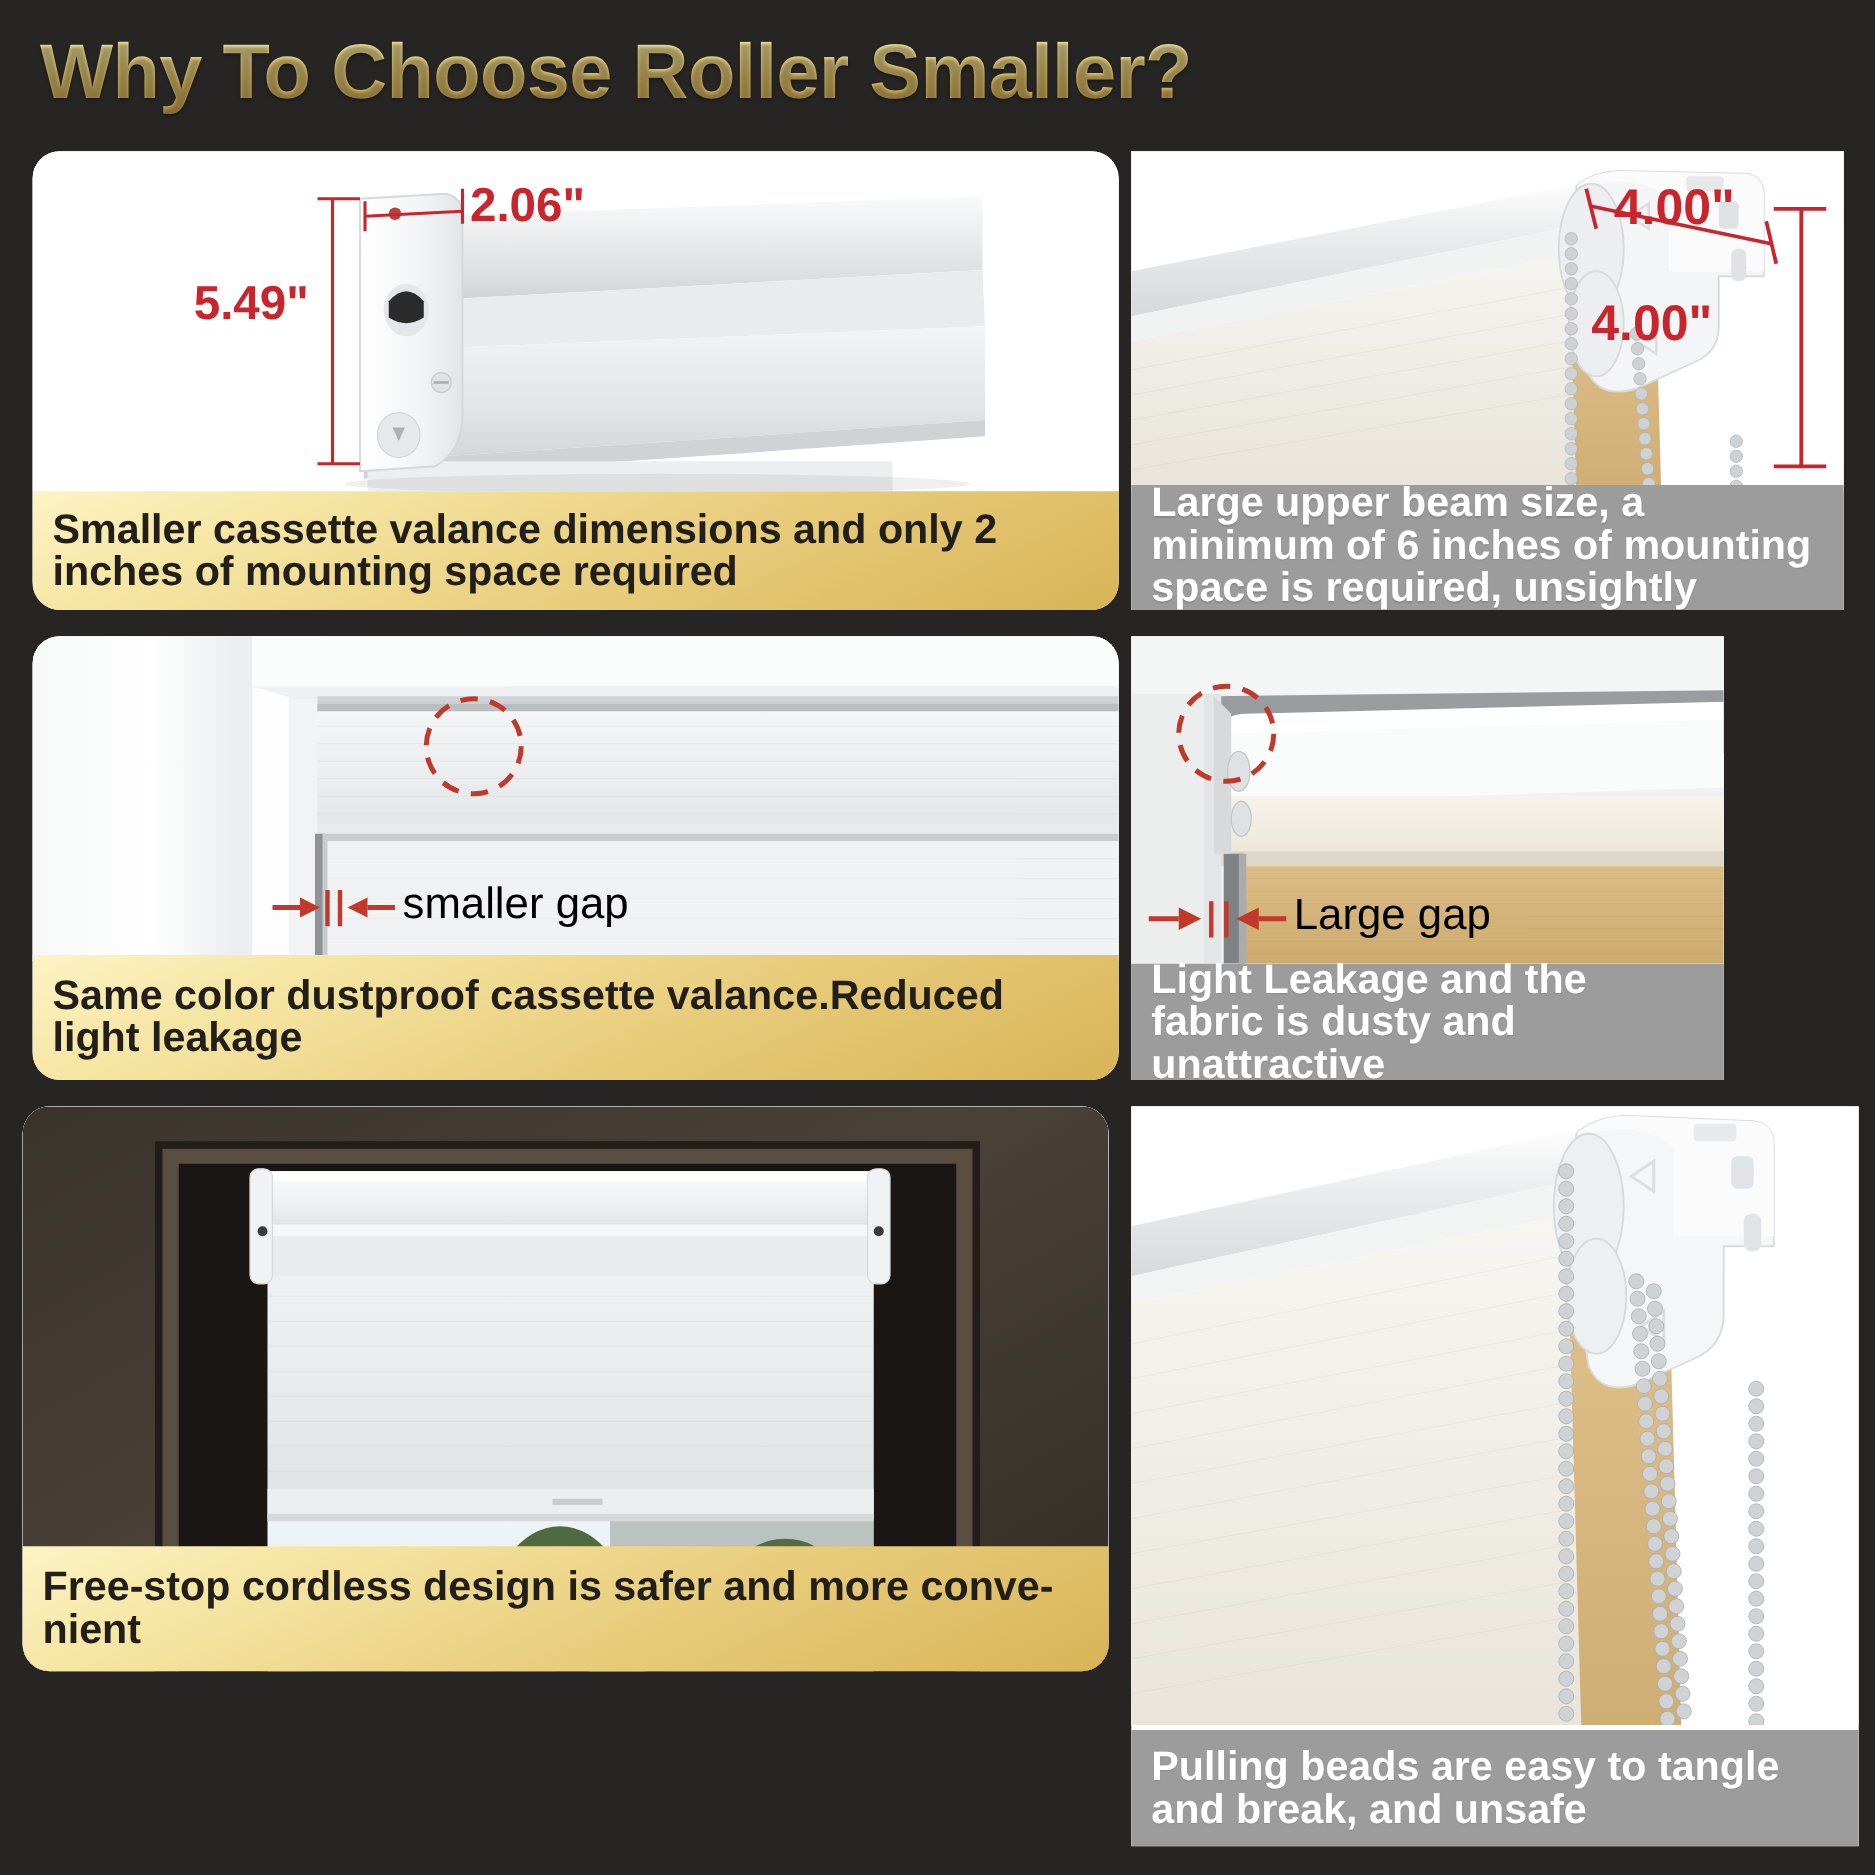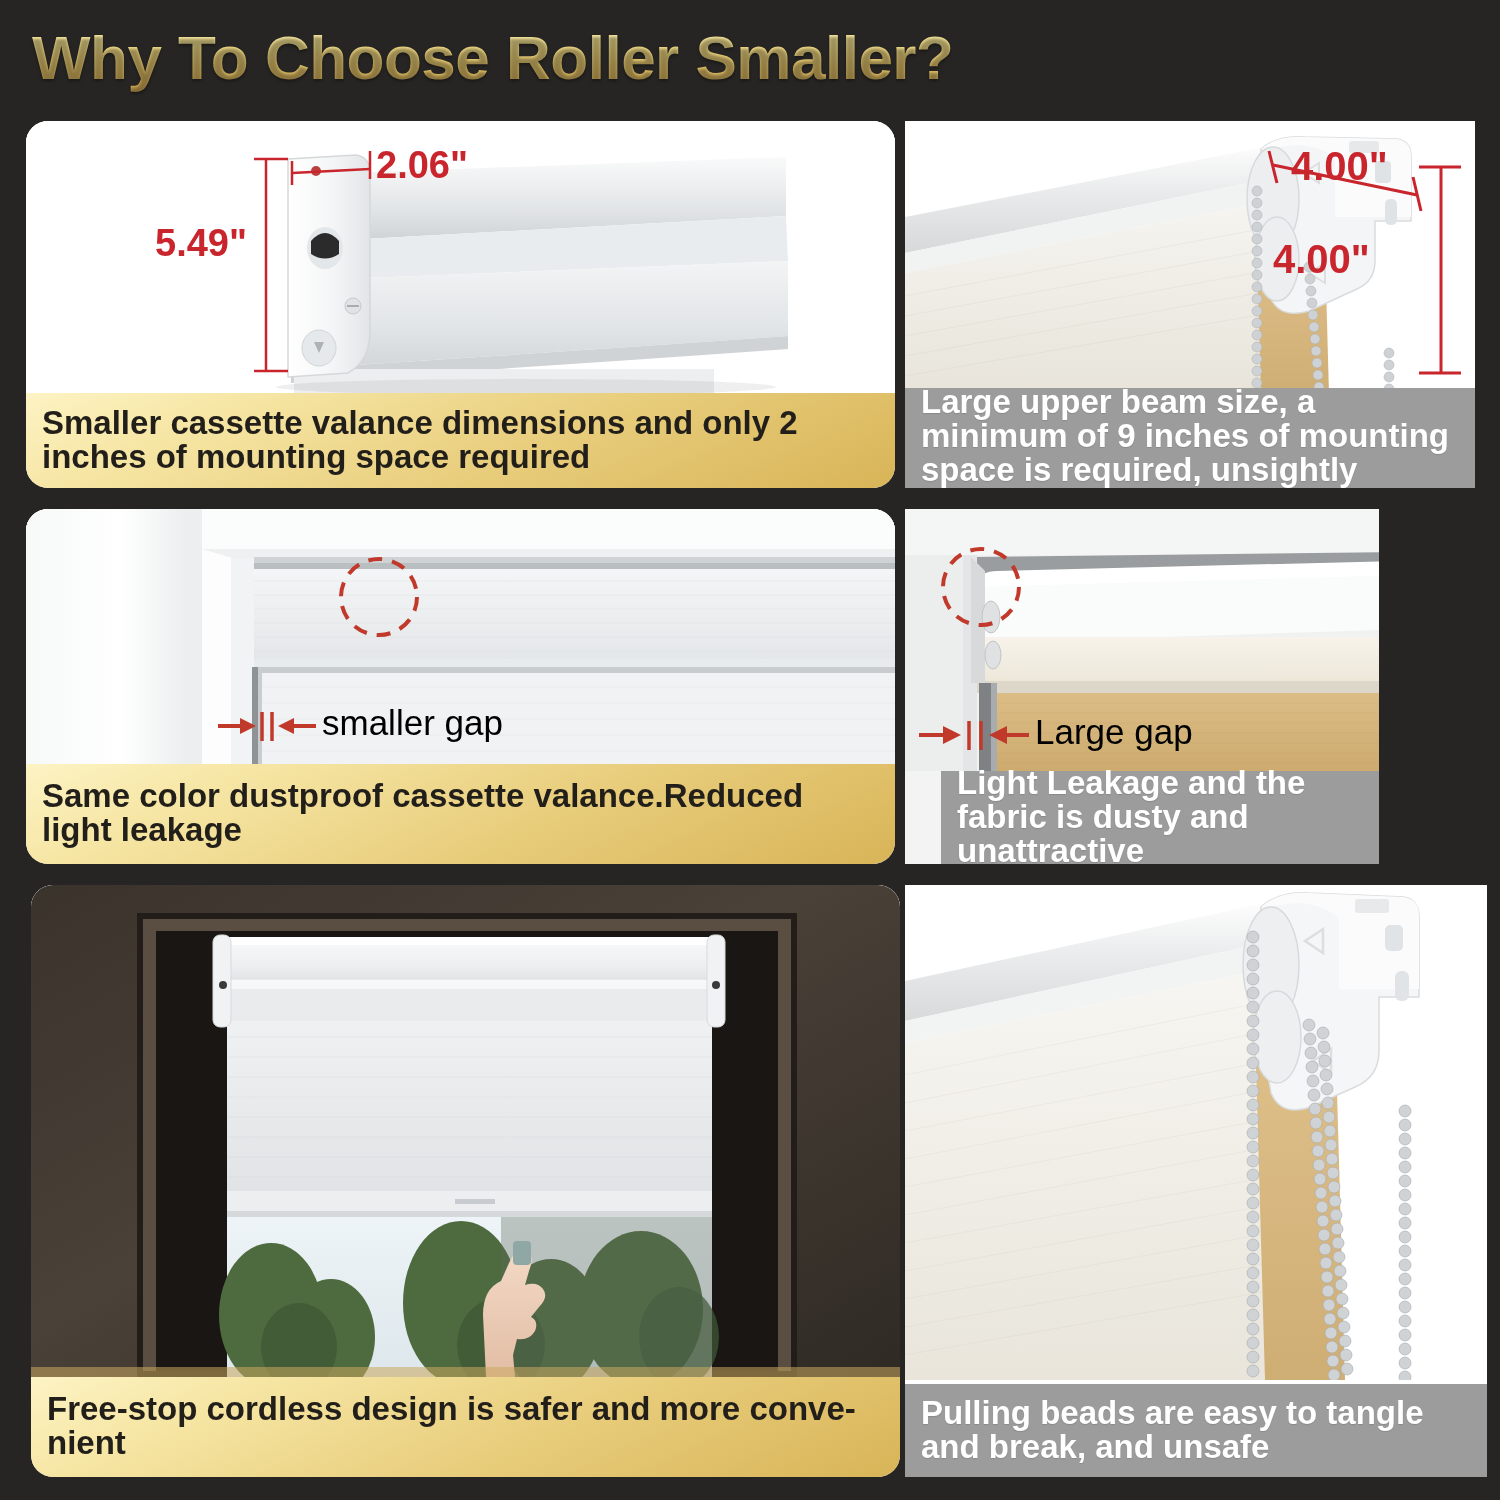--- a/index.html
+++ b/index.html
@@ -261,21 +261,21 @@
       <line x1="508" y1="56" x2="516" y2="90" stroke="#c9252d" stroke-width="3"></line>
 
       <line x1="536" y1="46" x2="536" y2="252" stroke="#c9252d" stroke-width="3"></line>
       <line x1="514" y1="46" x2="556" y2="46" stroke="#c9252d" stroke-width="3"></line>
       <line x1="514" y1="252" x2="556" y2="252" stroke="#c9252d" stroke-width="3"></line>
     </svg>
     <div class="dimtext" style="left:386px; top:25px; font-size:40px;">4.00"</div>
     <div class="dimtext" style="left:368px; top:118px; font-size:40px;">4.00"</div>
 
     <div class="cap cap-gray" style="height:100px; padding-top:2px;">
-      <span>Large upper beam size, a minimum of 9 inches of mounting space is required, unsightly</span>
+      <span>Large upper beam size, a minimum of 6 inches of mounting space is required, unsightly</span>
     </div>
   </div>
 
   <div class="panel left" style="left:26px; top:509px; width:869px; height:355px; background:#ffffff;">
     <div class="pimg" style="height:260px;">
       <svg width="869" height="260" viewBox="0 0 869 260">
         <defs>
           <linearGradient id="wframe" x1="0" y1="0" x2="1" y2="0">
             <stop offset="0%" stop-color="#f7f8f8"></stop>
             <stop offset="55%" stop-color="#ffffff"></stop>
@@ -401,26 +401,26 @@
     <svg class="abs" style="left:0; top:0;" width="570" height="262" viewBox="0 0 570 262">
       <line x1="14" y1="226" x2="38" y2="226" stroke="#c0392b" stroke-width="4"></line>
       <path d="M38 217 L56 226 L38 235 Z" fill="#c0392b"></path>
       <line x1="64" y1="212" x2="64" y2="241" stroke="#c0392b" stroke-width="3.5"></line>
       <line x1="76" y1="212" x2="76" y2="241" stroke="#c0392b" stroke-width="3.5"></line>
       <path d="M102 217 L84 226 L102 235 Z" fill="#c0392b"></path>
       <line x1="102" y1="226" x2="124" y2="226" stroke="#c0392b" stroke-width="4"></line>
     </svg>
     <div class="annot" style="left:130px; top:205px; font-size:35px;">Large gap</div>
 
-    <div class="cap cap-gray" style="height:93px;margin-left:36px;">
+    <div class="cap cap-gray" style="height:93px;">
       <span>Light Leakage and the fabric is dusty and unattractive</span>
     </div>
   </div>
 
-  <div class="panel left" style="left:31px; top:885px; width:869px; height:592px; background:#ffffff;">
+  <div class="panel left" style="left:18px; top:885px; width:869px; height:452px; background:#ffffff;">
     <div class="pimg" style="height:492px;">
       <svg width="869" height="492" viewBox="0 0 869 492">
         <defs>
           <linearGradient id="wall" x1="0" y1="0" x2="1" y2="1">
             <stop offset="0%" stop-color="#3a332c"></stop>
             <stop offset="45%" stop-color="#4a4138"></stop>
             <stop offset="100%" stop-color="#2f2a24"></stop>
           </linearGradient>
           <linearGradient id="shadeFab" x1="0" y1="0" x2="0" y2="1">
             <stop offset="0%" stop-color="#f3f4f5"></stop>

